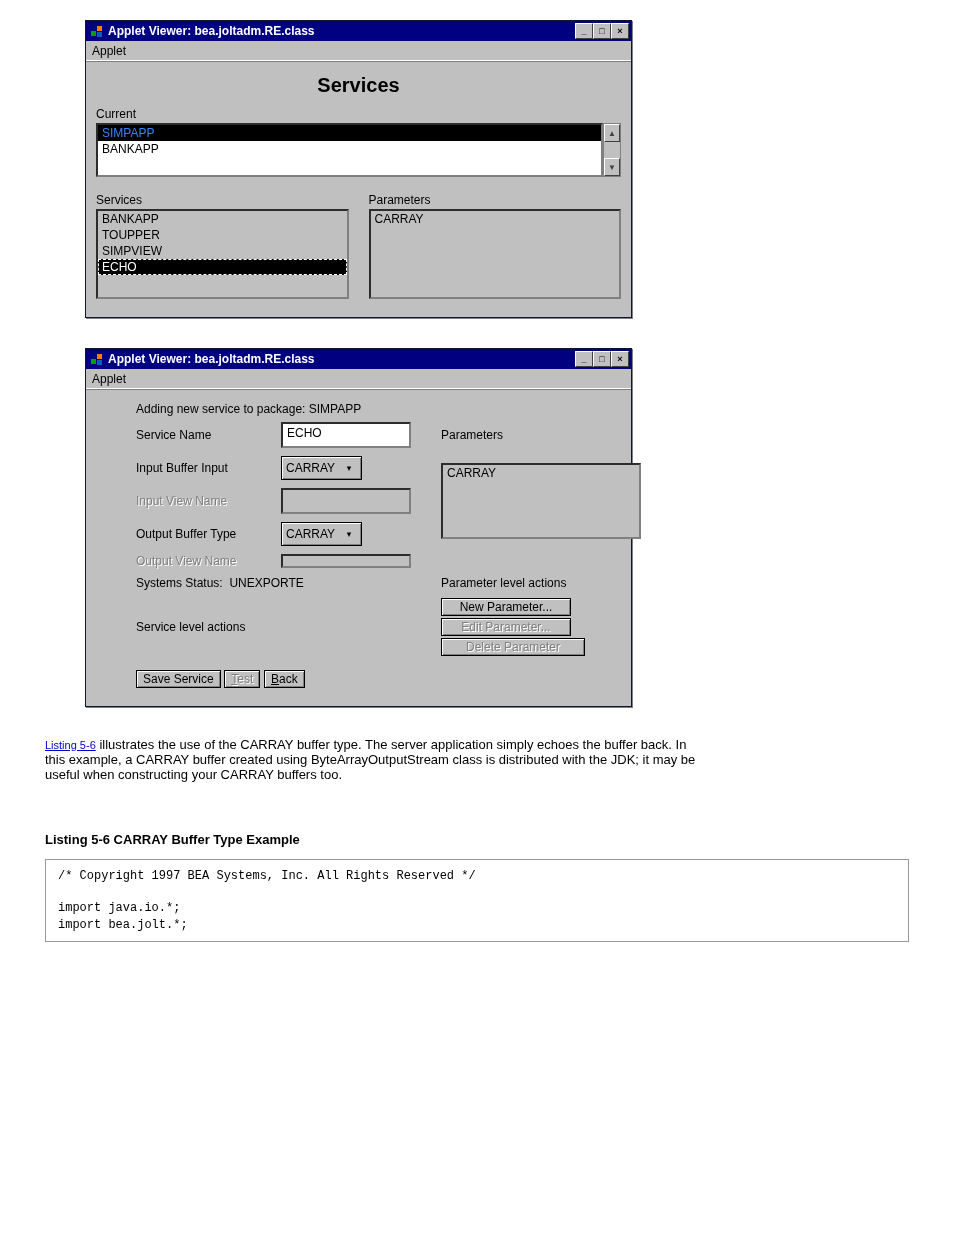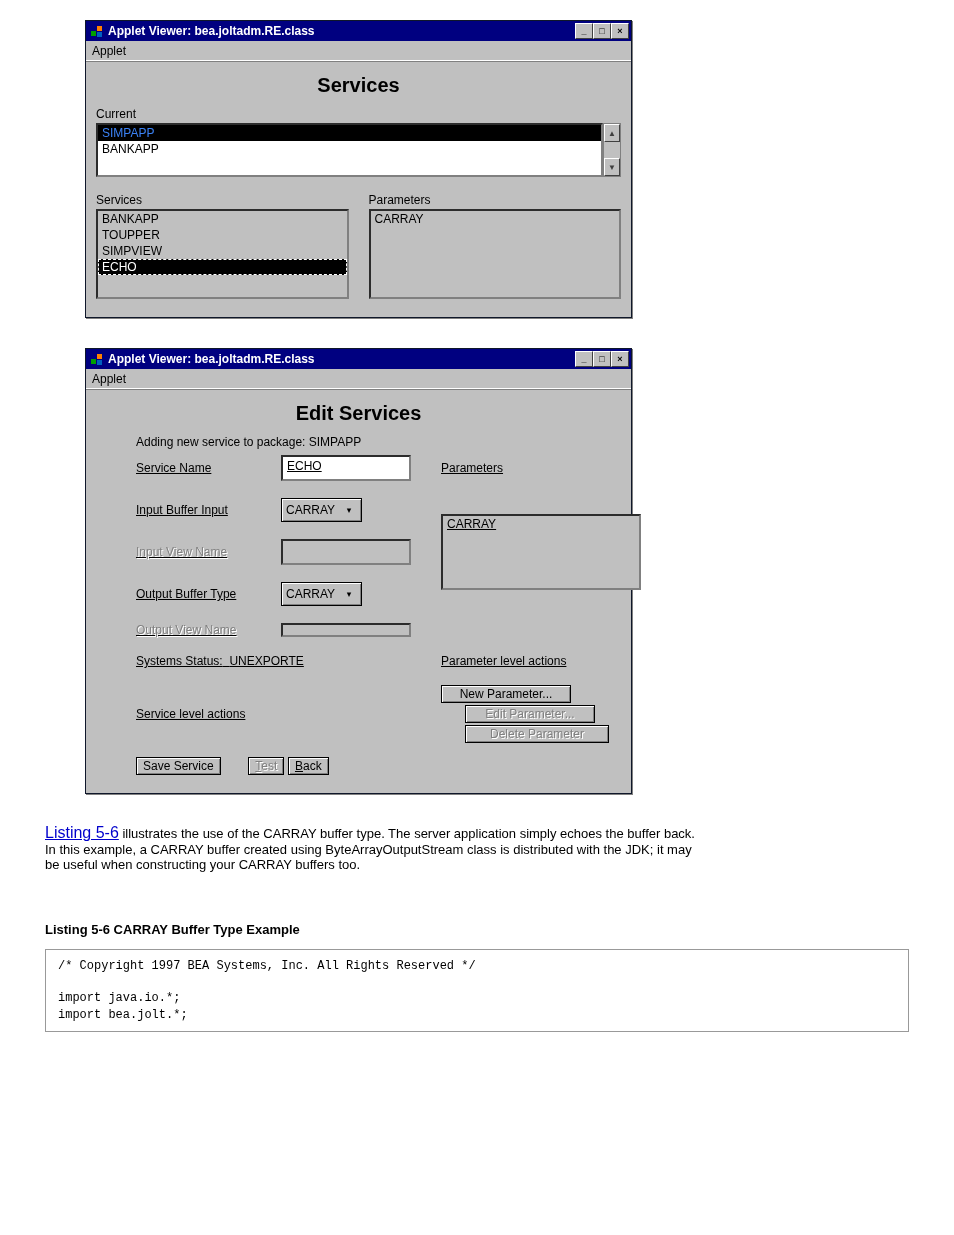--- a/index.html
+++ b/index.html
@@ -117,31 +117,30 @@
     background: #c0c0c0;
     border: 1px solid #000;
     box-shadow: inset 1px 1px 0 #fff, inset -1px -1px 0 #808080;
     padding: 1px 6px;
     font-size: 12px;
     font-family: "MS Sans Serif", Arial, sans-serif;
     cursor: pointer;
     color: #000;
   }
   .btn95 u { text-decoration: underline; }
-  .btn95.disabled { color: #808080; text-shadow: 1px 1px 0 #fff; margin-left: 24px; }
+  .btn95.disabled { color: #808080; text-shadow: 1px 1px 0 #fff; }
   .row { display: flex; gap: 20px; }
   .col { flex: 1; }
   .formgrid {
     margin: 6px 0 0 40px;
     display: grid;
     grid-template-columns: 145px 130px 30px 200px;
-    row-gap: 17px;
-    align-items: center;
-    font-size: 12px;
-    text-decoration: underline;
+    row-gap: 8px;
+    align-items: center;
+    font-size: 12px;
   }
   .formgrid .lab { }
   .formgrid .lab.disabled { color: #808080; text-shadow: 1px 1px 0 #fff; }
   .textinput {
     background: #fff;
     border: 2px inset #808080;
     padding: 2px 4px;
     font-size: 12px;
     height: 18px;
     box-sizing: content-box;
@@ -162,21 +161,21 @@
     height: 8px;
     display: flex;
     align-items: center;
     justify-content: center;
     font-size: 9px;
   }
   .subhead {
     font-size: 12px;
     margin: 4px 0 0 40px;
   }
-  .link { color: #0000cc; text-decoration: underline; font-size: 16px; }
+  .link { color: #0000cc; text-decoration: underline; font-size: 11px; }
   .codeblock {
     border: 1px solid #999;
     margin: 12px 0 0 0;
     padding: 8px 12px;
     font-family: "Courier New", monospace;
     font-size: 12px;
     white-space: pre;
     line-height: 1.35;
   }
   .listing-caption {
@@ -254,21 +253,20 @@
     </span>
     <span class="titlebar-text">Applet Viewer: bea.joltadm.RE.class</span>
     <div class="win-controls">
       <div class="win-btn">_</div>
       <div class="win-btn">□</div>
       <div class="win-btn">×</div>
     </div>
   </div>
   <div class="menubar">Applet</div>
   <div class="panel">
-    <div class="heading">Edit Services</div>
     <div class="subhead">Adding new service to package: SIMPAPP</div>
 
     <div class="formgrid">
       <div class="lab">Service Name</div>
       <div class="textinput">ECHO</div>
       <div></div>
       <div class="lab">Parameters</div>
 
       <div class="lab">Input Buffer Input</div>
       <div>

